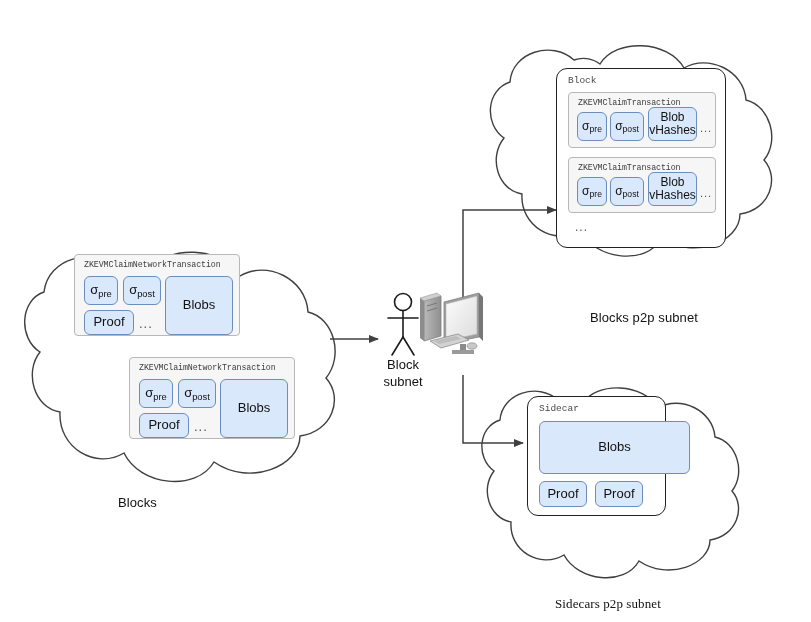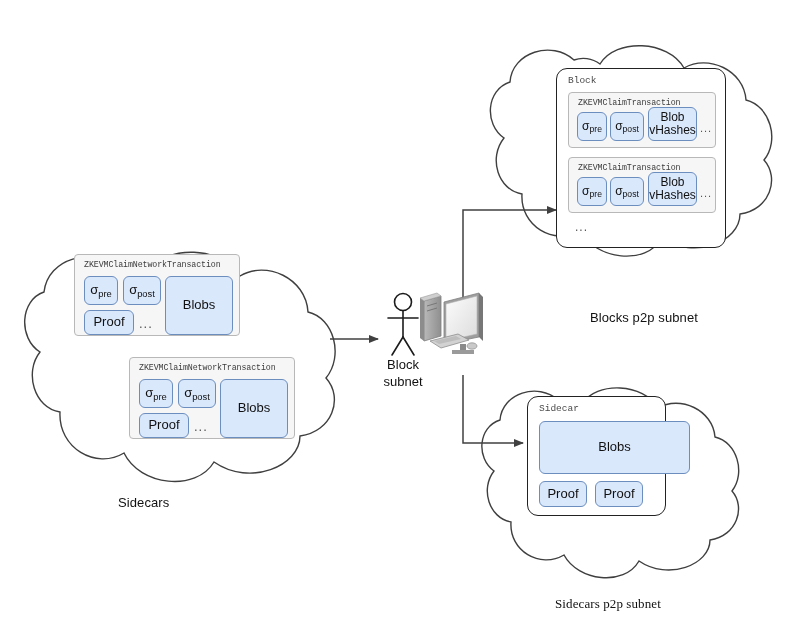--- a/index.html
+++ b/index.html
@@ -260,21 +260,21 @@
     <span><span>σ</span><sub>post</sub></span>
   </div>
 
   <div class="field abs" style="left:9px; top:55px; width:50px; height:25px;">Proof</div>
 
   <span class="dots" style="left:64px; top:62px; font-size:13px;">...</span>
 
   <div class="field abs" style="left:90px; top:21px; width:68px; height:59px;">Blobs</div>
 </div>
 
-<div class="caption" style="left:118px; top:495px; width:124px;">Sidecars</div>
+<div class="caption" style="left:118px; top:495px; width:124px;">Blocks</div>
 
 <div class="outer-box" style="left:556px; top:68px; width:170px; height:180px;">
   <span class="outer-title">Block</span>
 
   <div class="tx-box" style="left:11px; top:23px; width:148px; height:56px;">
     <span class="tx-title">ZKEVMClaimTransaction</span>
 
     <div class="field abs small sig" style="left:8px; top:19px; width:30px; height:29px;">
       <span><span>σ</span><sub>pre</sub></span>
     </div>

